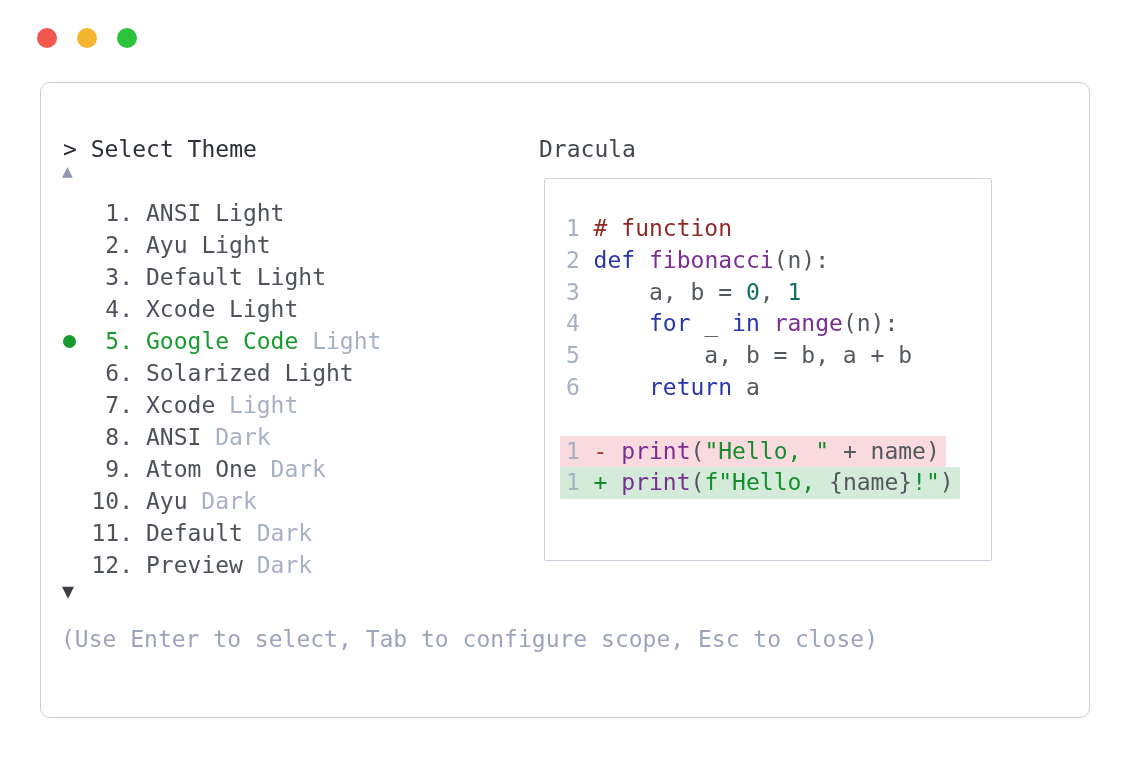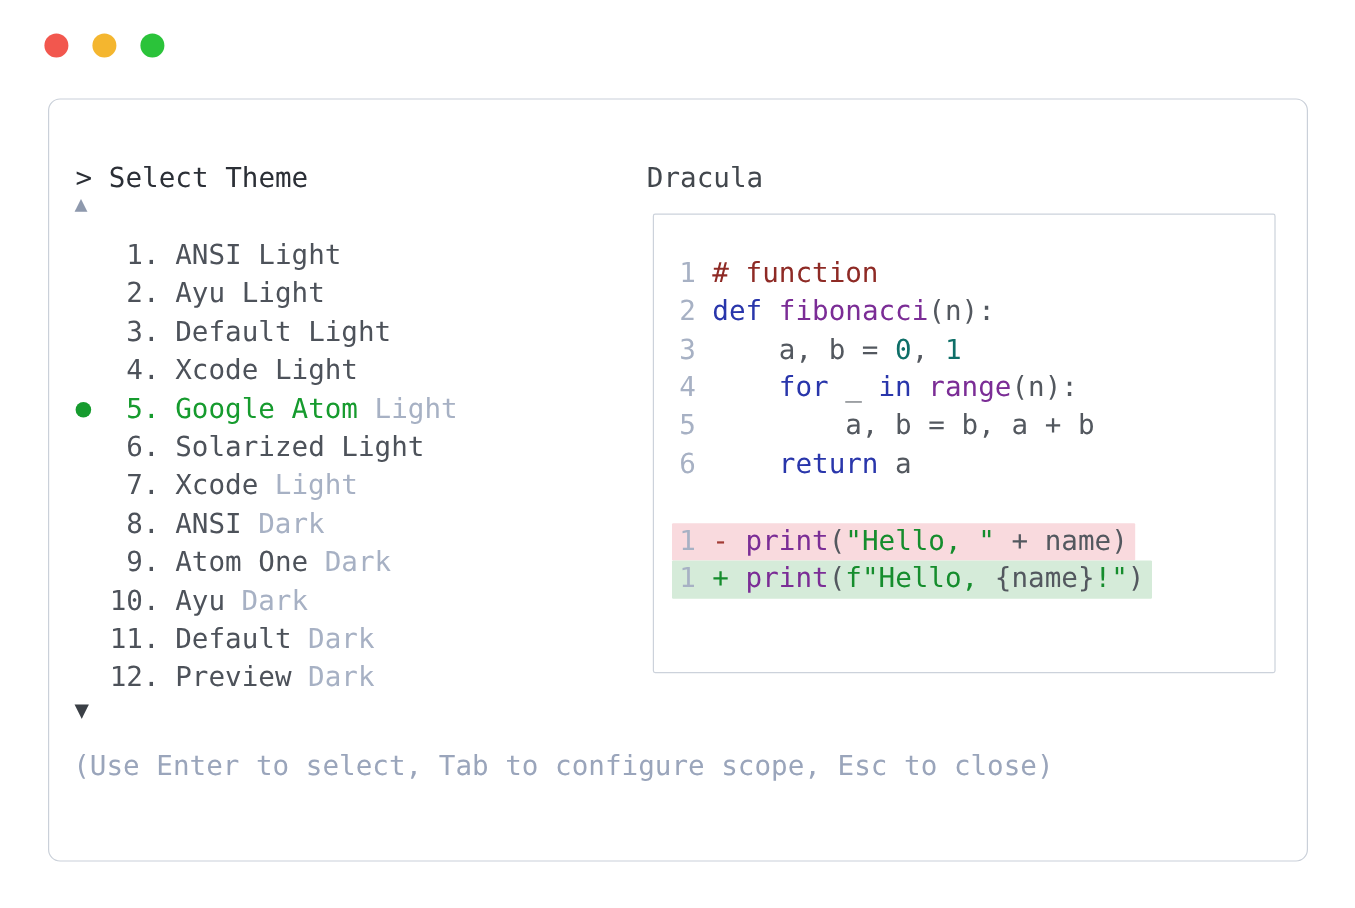--- a/index.html
+++ b/index.html
@@ -22,21 +22,21 @@
   .row{display:flex;align-items:center;height:32px;font-size:23px;color:var(--list_text);}
   .gutter{width:28px;position:relative;height:32px;}
   .bullet{position:absolute;left:0px;top:10px;width:13px;height:13px;border-radius:50%;background:var(--accent_green);}
   .num{width:42px;text-align:right;margin-right:13px;white-space:pre;}
   .name{white-space:pre;}
   .sel{color:var(--accent_green);}
   .variant{color:var(--muted);margin-left:13.8px;white-space:pre;}
   .help{position:absolute;left:20px;top:540px;color:var(--help_text);}
   
   .preview-label{position:absolute;left:498px;top:50px;color:var(--preview_label);}
-  .preview-box{position:absolute;left:503px;top:95px;width:519px;height:383px;
+  .preview-box{position:absolute;left:503px;top:95px;width:448px;height:383px;
                border:1.5px solid var(--box_border);border-radius:2px;box-sizing:border-box;background:#fff;}
   .code{position:absolute;left:21px;top:34px;font-size:23px;}
   .code-line{height:31.8px;line-height:31.8px;white-space:pre;}
   .ln{display:inline-block;width:13.8px;margin-right:13.8px;color:var(--line_number);text-align:right;}
   .spacer{height:31.8px;}
   .diff{display:inline-block;margin-left:-6px;padding:0 6px;border-radius:1px;}
   .diff.removed{background:var(--removed_bg);}
   .diff.added{background:var(--added_bg);}
   .tok-comment{color:var(--comment);}
   .tok-kw{color:var(--keyword);}
@@ -80,21 +80,21 @@
         <div class="row">
           <span class="gutter"></span>
           <span class="num">4.</span>
           <span class="name">Xcode Light</span>
         </div>
         <div class="row">
           <span class="gutter">
             <span class="bullet"></span>
           </span>
           <span class="num sel">5.</span>
-          <span class="name sel">Google Atom</span>
+          <span class="name sel">Google Code</span>
           <span class="variant">Light</span>
         </div>
         <div class="row">
           <span class="gutter"></span>
           <span class="num">6.</span>
           <span class="name">Solarized Light</span>
         </div>
         <div class="row">
           <span class="gutter"></span>
           <span class="num">7.</span>

